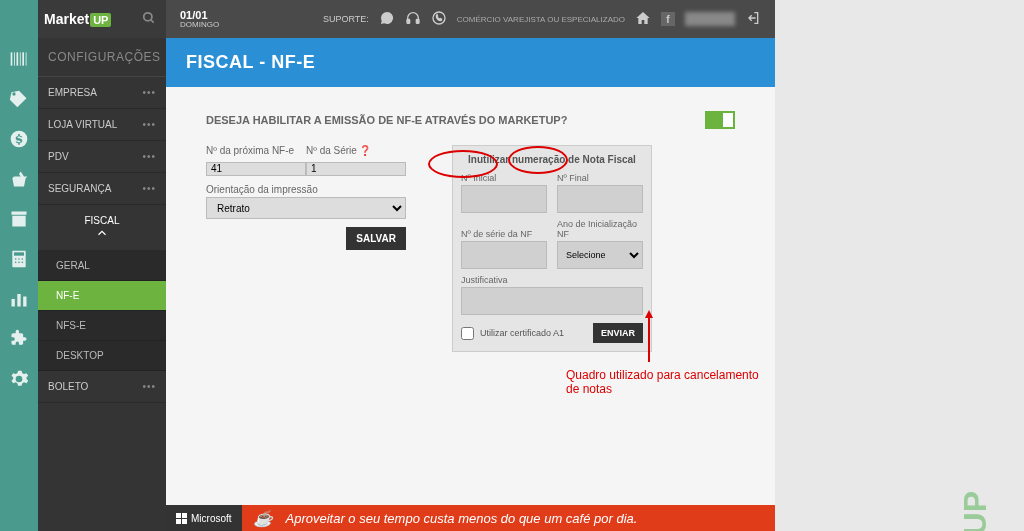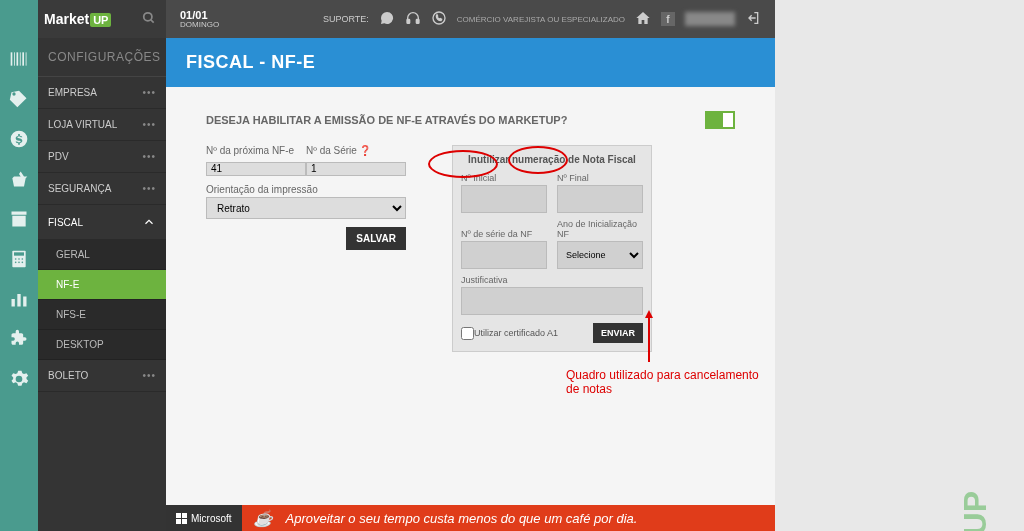--- a/index.html
+++ b/index.html
@@ -12,21 +12,21 @@
 .iconbar .ico svg { width: 20px; height: 20px; }
 
 .sidebar { width: 128px; background: #343434; color: #aaa; font-size: 11px; display: flex; flex-direction: column; }
 .logo-row { height: 38px; background: #3a3a3a; display: flex; align-items: center; padding-left: 6px; }
 .logo { color: #fff; font-weight: bold; font-size: 14px; }
 .logo .up { background: #6db33f; color: #fff; padding: 1px 3px; border-radius: 2px; font-size: 11px; margin-left: 1px; }
 .search-ico { margin-left: auto; margin-right: 10px; color: #888; }
 .config-hdr { padding: 12px 10px; color: #888; font-size: 12px; letter-spacing: 0.5px; border-bottom: 1px solid #444; }
 .nav-item { padding: 10px 10px; border-bottom: 1px solid #2a2a2a; display: flex; justify-content: space-between; align-items: center; cursor: pointer; color: #ccc; font-size: 10px; }
 .nav-item .dots { color: #888; letter-spacing: 1px; }
-.nav-item.expanded { color: #fff; }
+.nav-item.expanded { color: #fff; flex-direction: column; }
 .nav-sub { background: #2a2a2a; }
 .nav-sub .sub { padding: 9px 18px; border-bottom: 1px solid #222; font-size: 10px; color: #bbb; cursor: pointer; }
 .nav-sub .sub.active { background: #6db33f; color: #fff; }
 .chev { width: 14px; height: 14px; }
 
 .main { flex: 1; background: #f5f5f5; display: flex; flex-direction: column; position: relative; }
 .topbar { height: 38px; background: #4a4a4a; color: #ccc; display: flex; align-items: center; padding: 0 14px; font-size: 10px; gap: 30px; }
 .topbar .date { line-height: 1.1; }
 .topbar .date .d1 { font-weight: bold; color: #fff; font-size: 11px; }
 .topbar .date .d2 { font-size: 8px; }
@@ -52,21 +52,21 @@
 .input { width: 100%; height: 14px; background: #ddd; border: 1px solid #bbb; font-size: 10px; padding: 0 4px; }
 .select { width: 100%; height: 22px; background: #ddd; border: 1px solid #bbb; font-size: 10px; padding: 0 6px; }
 .btn-dark { background: #333; color: #fff; border: none; padding: 6px 10px; font-size: 10px; font-weight: bold; cursor: pointer; float: right; margin-top: 8px; }
 
 .panel { width: 200px; background: #e5e5e5; border: 1px solid #ccc; padding: 8px; margin-left: 46px; }
 .panel-title { font-size: 10px; font-weight: bold; text-align: center; margin-bottom: 8px; color: #555; }
 .panel .row2 { display: flex; gap: 10px; margin-bottom: 6px; align-items: flex-end; }
 .panel .col { flex: 1; }
 .panel .lbl2 { font-size: 9px; color: #666; margin-bottom: 2px; display: block; }
 .panel .inp2 { width: 100%; height: 28px; background: #d0d0d0; border: 1px solid #bbb; font-size: 9px; padding: 0 4px; }
-.panel .chk-row { display: flex; align-items: center; margin-top: 8px; }
+.panel .chk-row { display: flex; align-items: center; gap: 6px; margin-top: 8px; }
 .panel .chk-lbl { font-size: 9px; color: #555; }
 .btn-send { background: #333; color: #fff; border: none; padding: 5px 8px; font-size: 9px; font-weight: bold; cursor: pointer; margin-left: auto; }
 
 .circle { position: absolute; border: 2px solid #d00; border-radius: 50%; pointer-events: none; }
 .c1 { width: 70px; height: 28px; left: 262px; top: 150px; }
 .c2 { width: 60px; height: 28px; left: 342px; top: 146px; }
 .arrow-line { position: absolute; left: 482px; top: 316px; width: 2px; height: 46px; background: #d00; }
 .arrow-line::before { content: ''; position: absolute; top: -6px; left: -3px; border-left: 4px solid transparent; border-right: 4px solid transparent; border-bottom: 8px solid #d00; }
 .annotation { position: absolute; left: 400px; top: 368px; color: #d00; font-size: 12px; }
 

